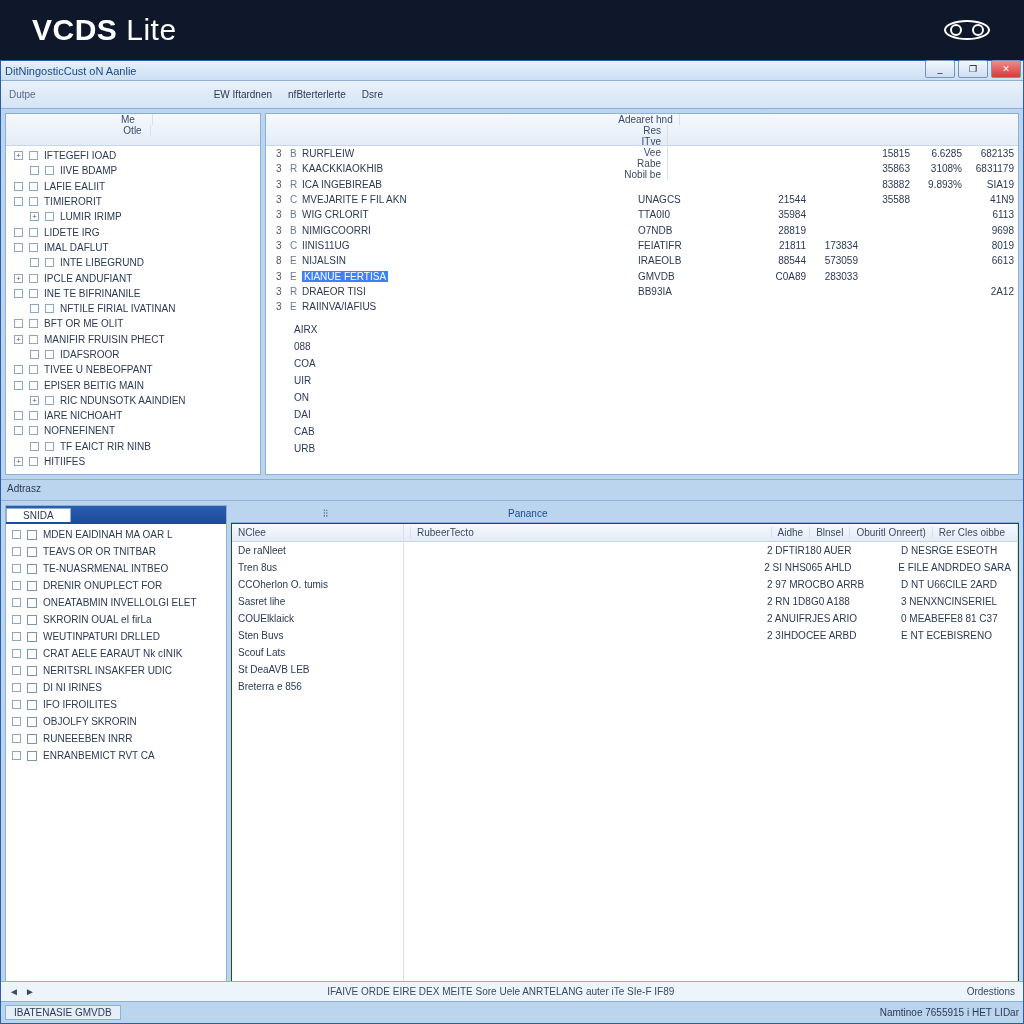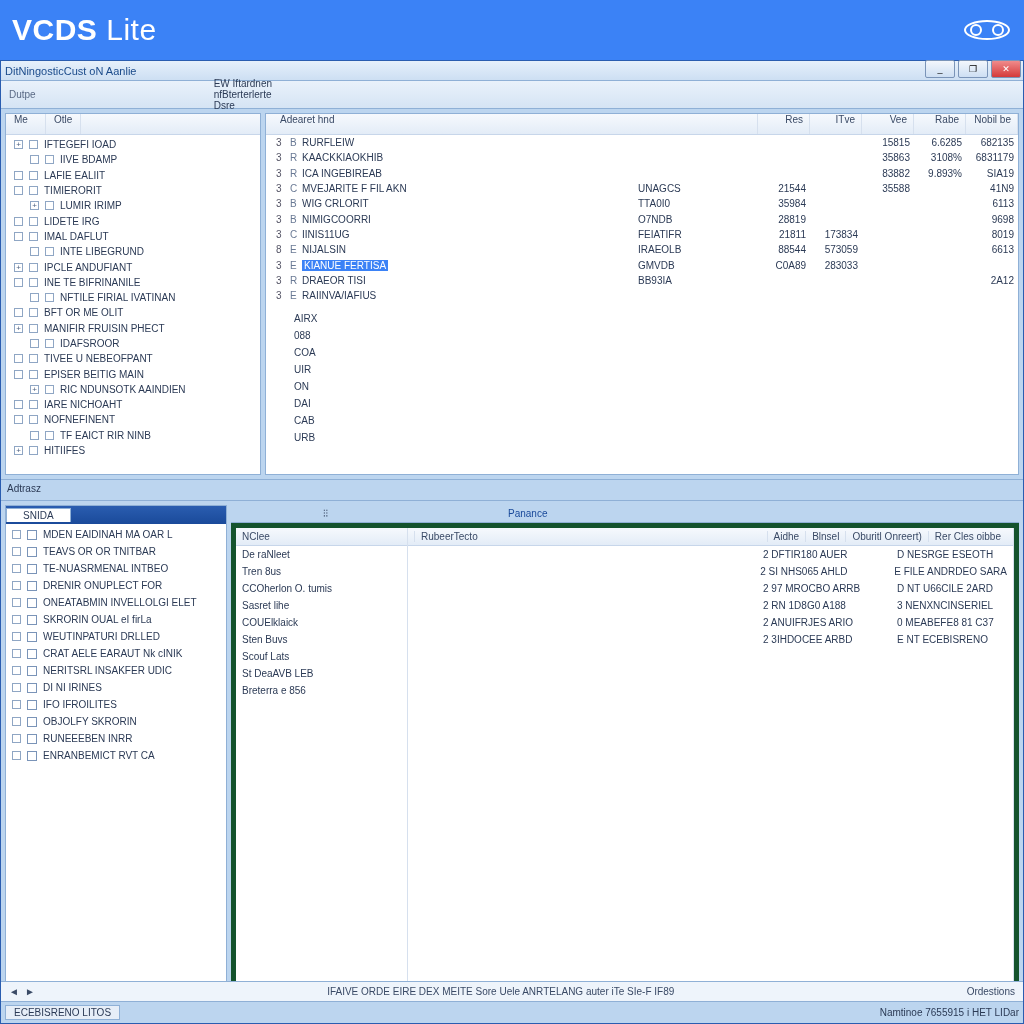--- a/index.html
+++ b/index.html
@@ -1,38 +1,38 @@
 <!DOCTYPE html>
 <html><head>
 <meta charset="utf-8">
 <style>
 * { margin: 0; padding: 0; box-sizing: border-box; font-family: Tahoma, "Segoe UI", sans-serif; }
 html, body { width: 1024px; height: 1024px; overflow: hidden; background: #000; }
 
-.app-banner { height: 60px; background: #3b82f6; color: #fff; padding: 10px 12px; display: flex; align-items: center; justify-content: space-between; }
+.app-banner { height: 60px; background: #0f172a; color: #fff; padding: 10px 32px; display: flex; align-items: center; justify-content: space-between; }
 .app-banner .title { font-size: 30px; font-weight: 300; letter-spacing: 0.5px; }
 .app-banner .title b { font-weight: 600; }
 .logo-mark { width: 50px; height: 30px; }
 
 .window-frame { position: relative; height: 964px; background: #bcd5ef; border: 1px solid #2a5db0; }
 .titlebar { height: 20px; background: linear-gradient(#e6f0fb, #cddff3); display: flex; align-items: center; padding: 0 4px; font-size: 11px; color: #1a4a8a; border-bottom: 1px solid #8fb0d6; }
 .titlebar .caption { flex: 1; white-space: nowrap; overflow: hidden; }
 .winbtns { position: absolute; top: -1px; right: 2px; display: flex; gap: 3px; }
 .winbtn { width: 30px; height: 18px; border: 1px solid #7a94b8; border-radius: 2px; font-size: 9px; display: flex; align-items: center; justify-content: center; background: linear-gradient(#f3f7fc, #cddff3); cursor: pointer; }
 .winbtn.close { background: linear-gradient(#f08b8b, #d43a3a); color: #fff; }
 
 .toolbar { height: 28px; background: linear-gradient(#e9f1fb, #d5e4f4); border-bottom: 1px solid #8fb0d6; display: flex; align-items: center; font-size: 10px; color: #2b3a55; }
 .toolbar .tb-left { padding: 0 8px; color: #5a6a85; }
-.toolbar .tb-right { margin-left: 170px; display: flex; gap: 0; flex-direction: column; }
+.toolbar .tb-right { margin-left: 170px; display: flex; gap: 16px; }
 .toolbar .tb-right span { cursor: pointer; }
 
 .upper { display: flex; height: 370px; }
 .panel { background: #fff; border: 1px solid #8fb0d6; margin: 4px; }
 .tree-panel { width: 256px; margin-right: 0; overflow: hidden; }
-.tree-header, .grid-header { height: 21px; background: linear-gradient(#f6f9fd, #e3ecf7); border-bottom: 1px solid #c7d6ea; display: flex; font-size: 10px; color: #3a4a66; }
+.tree-header, .grid-header { height: 32px; background: linear-gradient(#f6f9fd, #e3ecf7); border-bottom: 1px solid #c7d6ea; display: flex; align-items: center; font-size: 10px; color: #3a4a66; flex-direction: column; }
 .tree-header .th-cell { padding: 0 8px; border-right: 1px solid #d6e0ee; }
 
 .tree-body { font-size: 10px; color: #2b3a55; padding: 2px 0; }
 .tree-row { display: flex; align-items: center; height: 15.3px; padding-left: 8px; gap: 6px; cursor: pointer; white-space: nowrap; }
 .tree-row .expander { width: 9px; height: 9px; border: 1px solid #8fa6c4; font-size: 8px; line-height: 7px; text-align: center; color: #4a5f80; background: #fff; }
 .tree-row .sq { width: 9px; height: 9px; border: 1px solid #8fa6c4; background: #fff; }
 .tree-row.indent { padding-left: 24px; }
 
 .grid-panel { flex: 1; overflow: hidden; display: flex; flex-direction: column; }
 .grid-header .gh-cell { padding: 0 6px; border-right: 1px solid #d6e0ee; }
@@ -56,21 +56,21 @@
 .lower-left .tab { background: #fff; color: #2b3a55; font-size: 10px; padding: 1px 16px; border: 1px solid #8fb0d6; border-bottom: none; margin-left: 0; }
 .lower-left .ll-body { flex: 1; font-size: 10px; color: #2b3a55; padding: 2px 0; overflow: hidden; }
 .ll-row { display: flex; align-items: center; height: 17px; padding-left: 6px; gap: 6px; cursor: pointer; }
 .ll-row .cb { width: 10px; height: 10px; border: 1px solid #7a94b8; background: #fff; }
 .ll-row .expander { width: 9px; height: 9px; border: 1px solid #8fa6c4; font-size: 8px; line-height: 7px; text-align: center; color: #4a5f80; background: #fff; }
 
 .lower-right { flex: 1; margin: 4px; display: flex; flex-direction: column; }
 .lr-top { height: 18px; background: #bcd5ef; border-bottom: 1px solid #8fb0d6; display:flex; align-items:center; font-size:10px; color:#2b3a55; }
 .lr-top .handle { margin-left: 92px; }
 .lr-top .lbl { margin-left: 180px; color:#1a4a9a; }
-.lr-panels { flex: 1; display: flex; background: #fff; border: 5px solid #14532d; }
+.lr-panels { flex: 1; display: flex; background: #fff; border: 1px solid #14532d; }
 .lr-col { border-right: 1px solid #d6e0ee; }
 .lr-col.c1 { width: 172px; }
 .lr-col.c2 { flex:1; }
 .lr-header { height: 18px; background: linear-gradient(#f6f9fd, #e3ecf7); border-bottom: 1px solid #c7d6ea; display: flex; align-items: center; font-size: 10px; color: #3a4a66; padding: 0 6px; }
 .lr-header .hcell { padding: 0 6px; border-left: 1px solid #d6e0ee; }
 .lr-body { font-size: 10px; color: #2b3a55; }
 .lr-row { height: 17px; display: flex; align-items: center; padding: 0 6px; }
 .lr-col.c2 .lr-row { justify-content: flex-end; gap: 24px; }
 .lr-col.c2 .lr-row span { min-width: 110px; text-align: left; }
 
@@ -514,16 +514,16 @@
   </div>
 
   <div class="footer">
     <span style="margin-right:6px">◄</span>
     <span>►</span>
     <span class="fl" style="text-align:center">IFAIVE ORDE EIRE DEX MEITE  Sore Uele ANRTELANG auter iTe SIe-F IF89</span>
     <span>Ordestions</span>
   </div>
 
   <div class="statusbar">
-    <span class="sb-box">ECEBISRENO LITOS</span>
+    <span class="sb-box">IBATENASIE GMVDB</span>
     <span>Namtinoe  7655915 i HET LIDar</span>
   </div>
 </div>
 
 </body></html>

